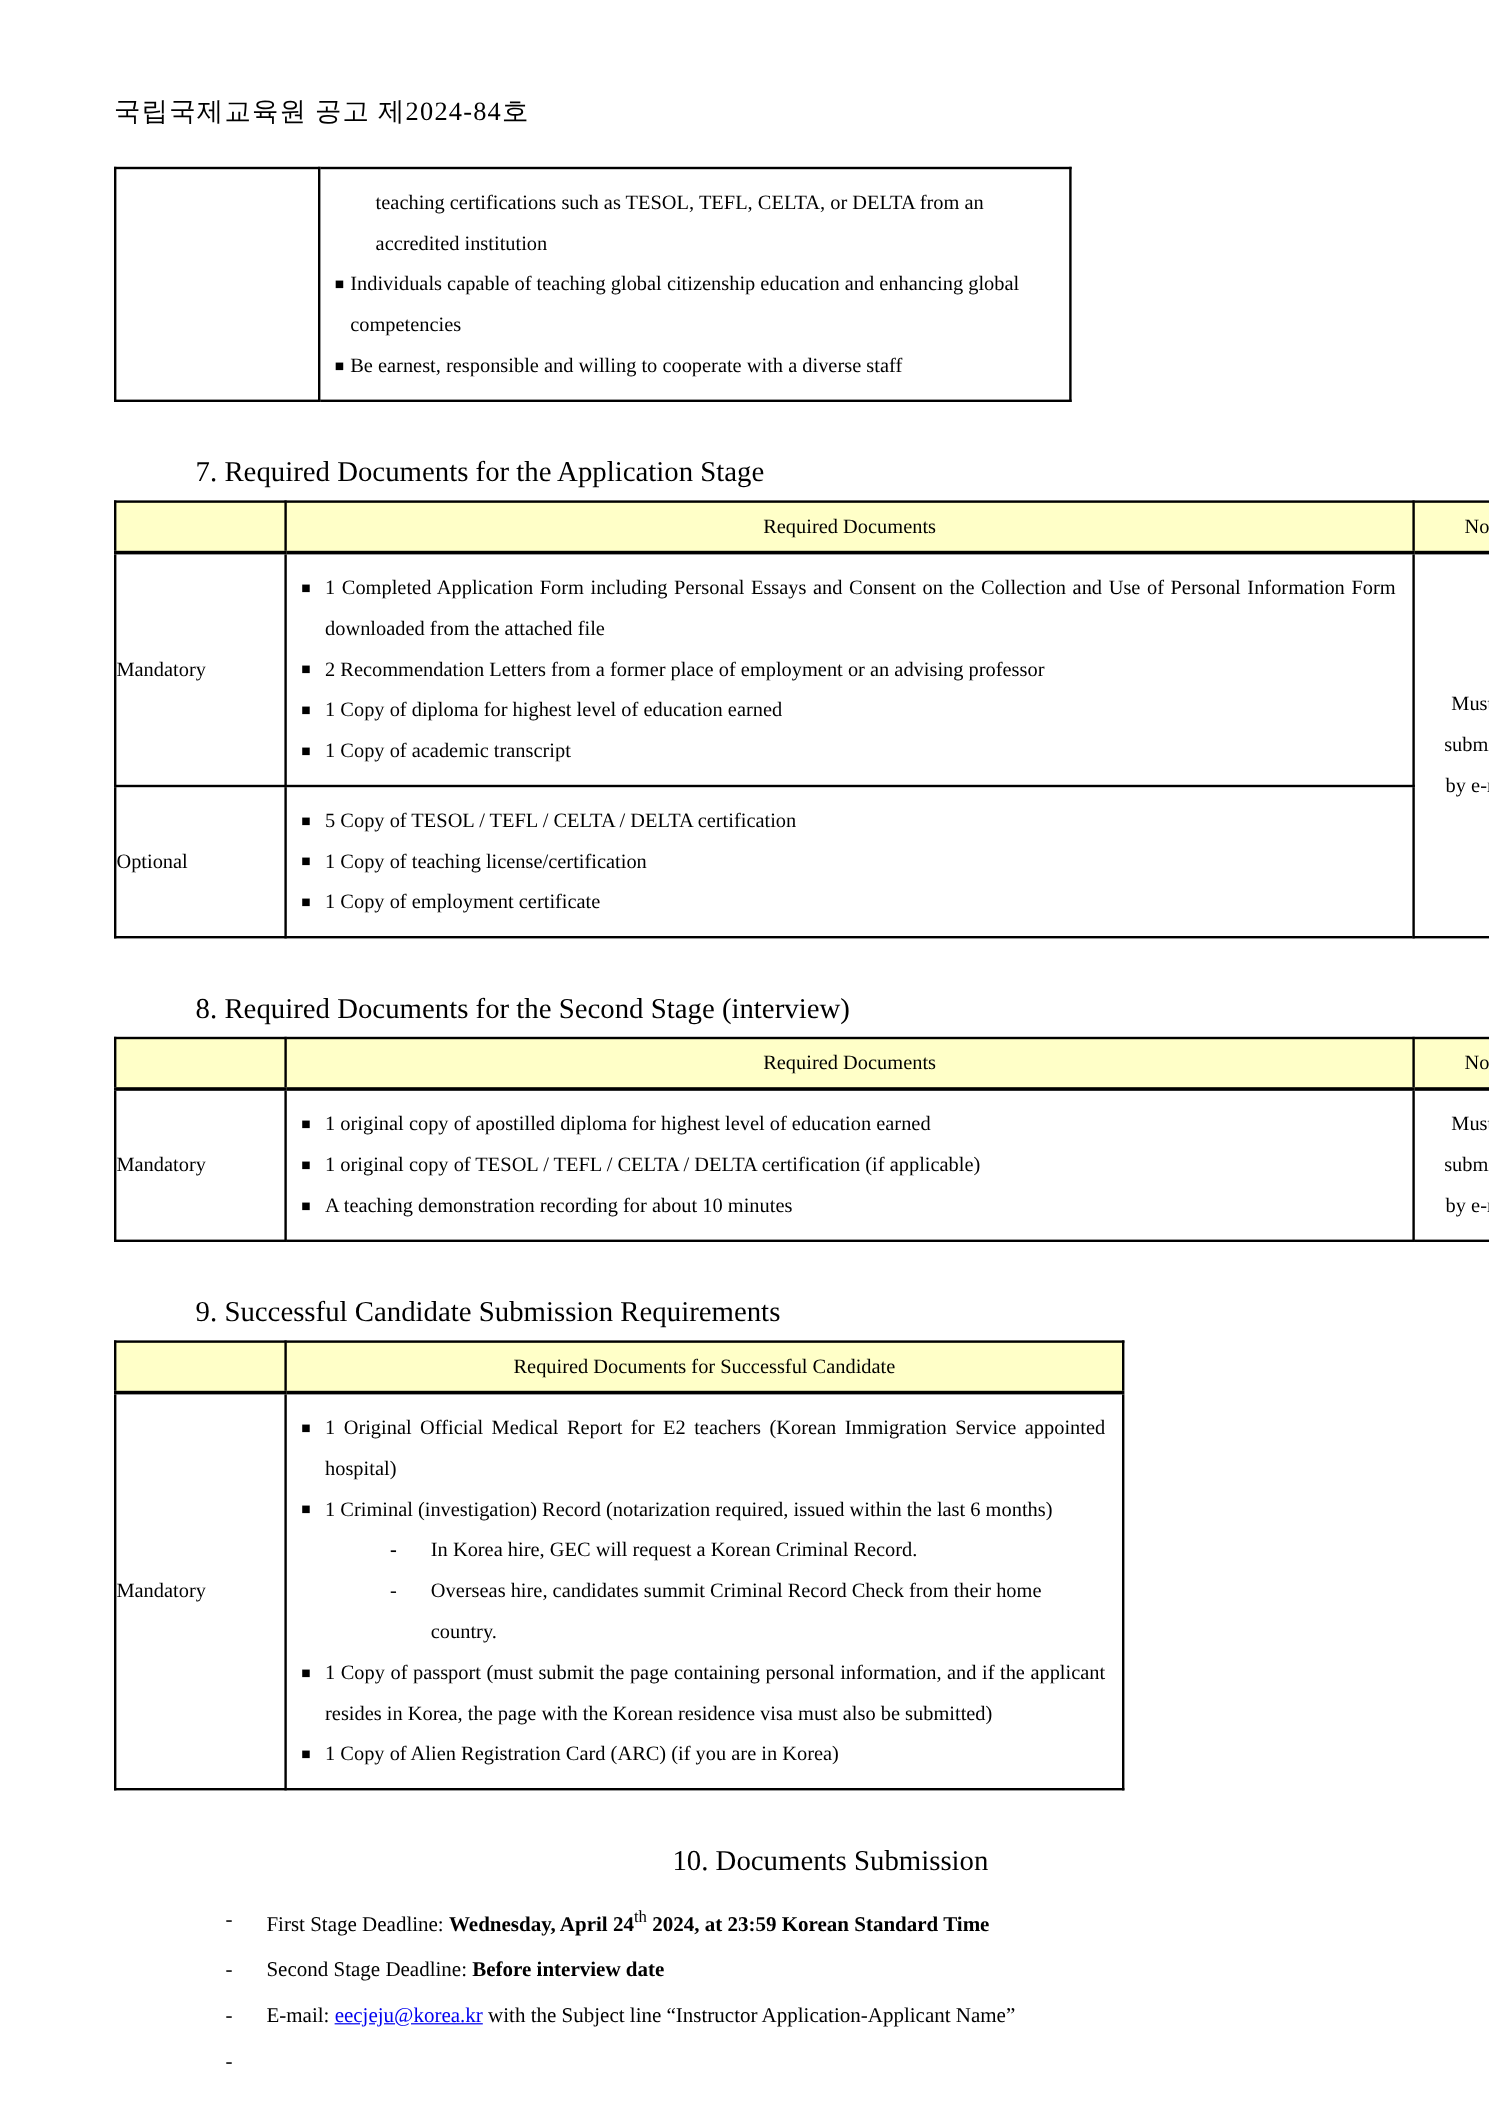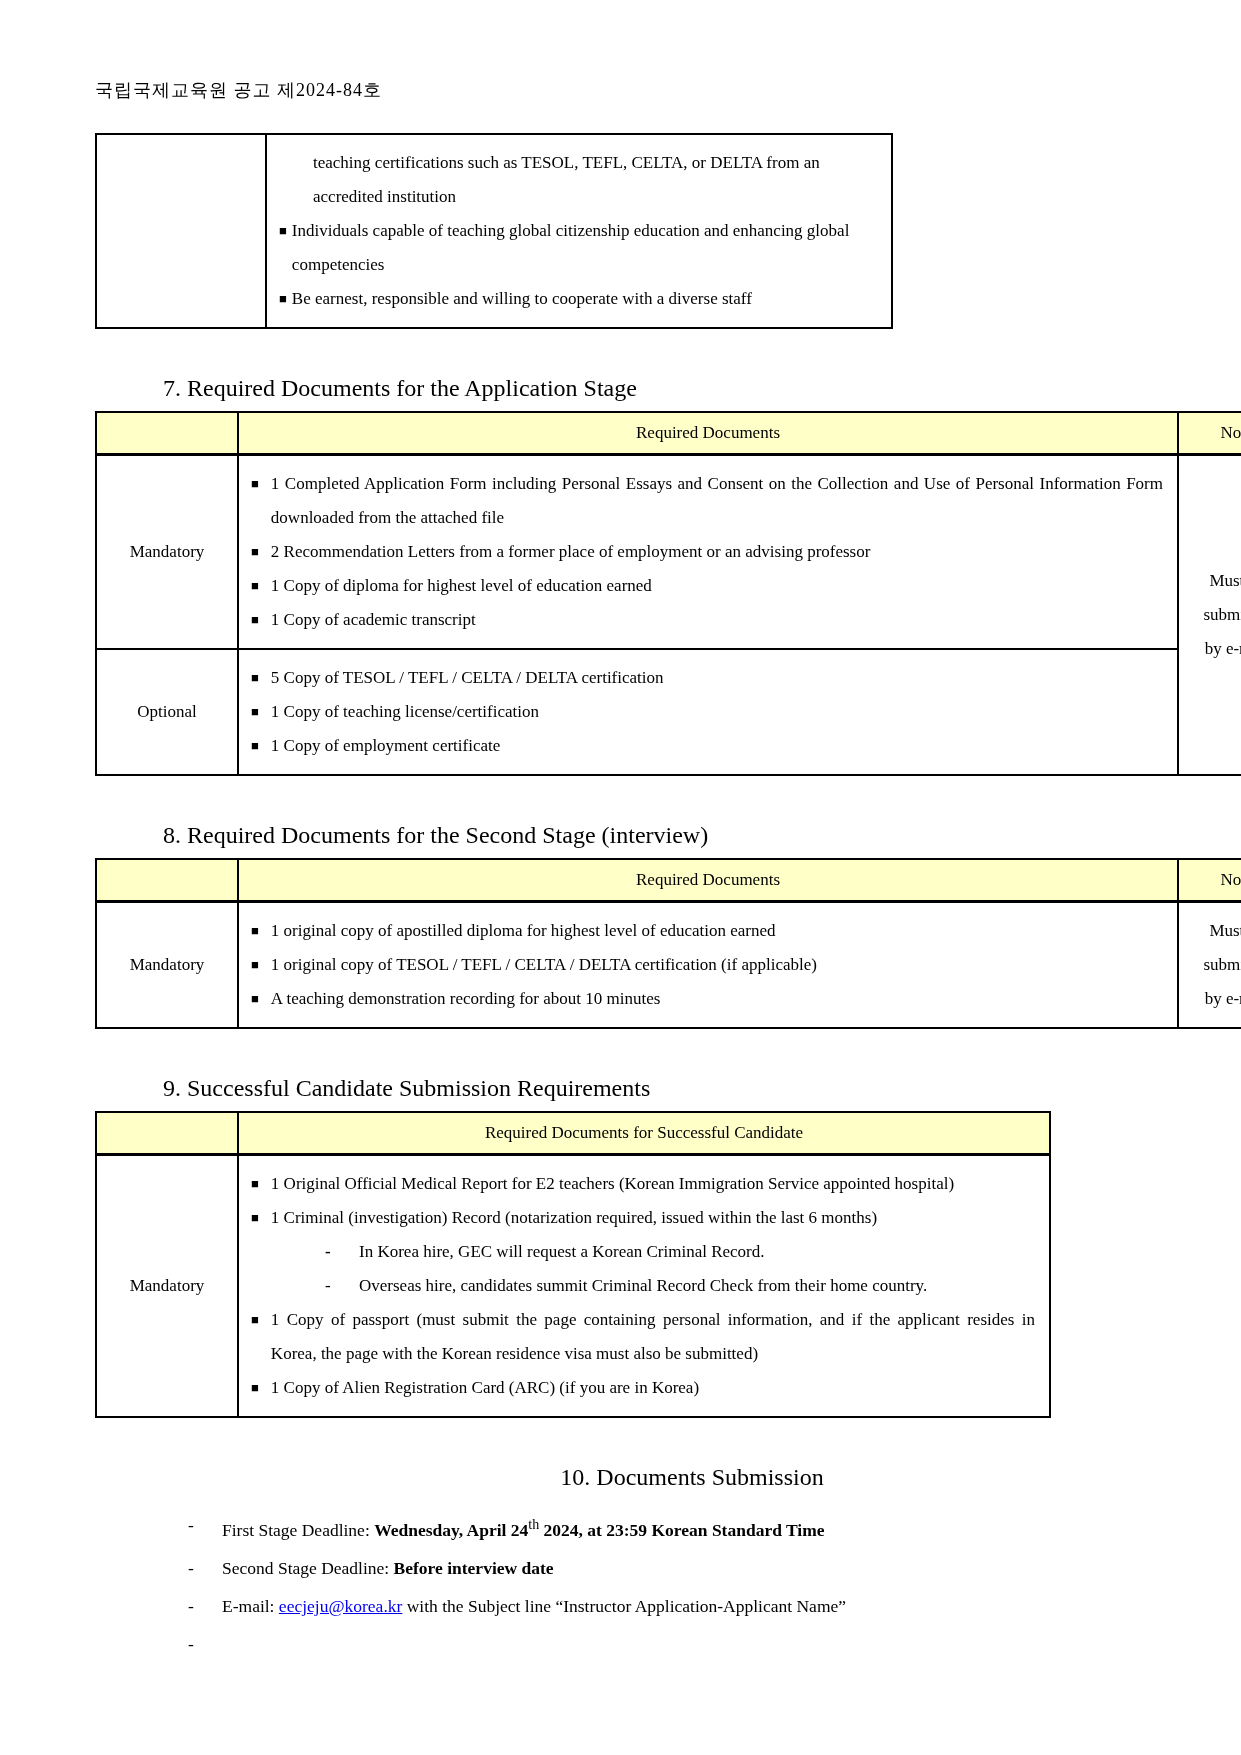--- a/index.html
+++ b/index.html
@@ -9,21 +9,21 @@
     height: 1755px;
     margin: 0 auto;
     background: #ffffff;
     font-family: "Liberation Serif", "DejaVu Serif", serif;
     color: #000;
     box-sizing: border-box;
     padding: 78px 0 0 95px;
     overflow: hidden;
   }
   .kr-header {
-    font-size: 18px;
+    font-size: 22px;
     letter-spacing: 1px;
     margin-bottom: 31px;
   }
   
   table.tbl {
     border-collapse: collapse;
     table-layout: fixed;
     font-size: 17px;
   }
   table.tbl td {
@@ -35,23 +35,23 @@
     background: var(--table-header-bg, #FFFFCC);
     border-bottom: 3.5px solid #000;
     text-align: center;
     height: 40px;
   }
   .top-tbl { width: 798px; }
   .top-tbl .col-cat { width: 170px; }
   .main-tbl { width: 1202px; }
   .main-tbl .col-cat  { width: 142px; }
   .main-tbl .col-note { width: 118px; }
-  .tbl9 { width: 956px; }
+  .tbl9 { width: 842px; }
   .tbl9 .col-cat { width: 142px; }
-  .cat-cell { text-align: center; }
+  .cat-cell { }
   .doc-cell { padding: 11px 14px 11px 12px !important; }
   .doc-line, .doc-item { line-height: 34px; }
   .doc-item { display: flex; align-items: flex-start; }
   .bullet {
     flex: 0 0 auto;
     font-size: 13px;
     line-height: 34px;
     margin-right: 12px;
   }
   .top-tbl .bullet { margin-right: 5px; }

